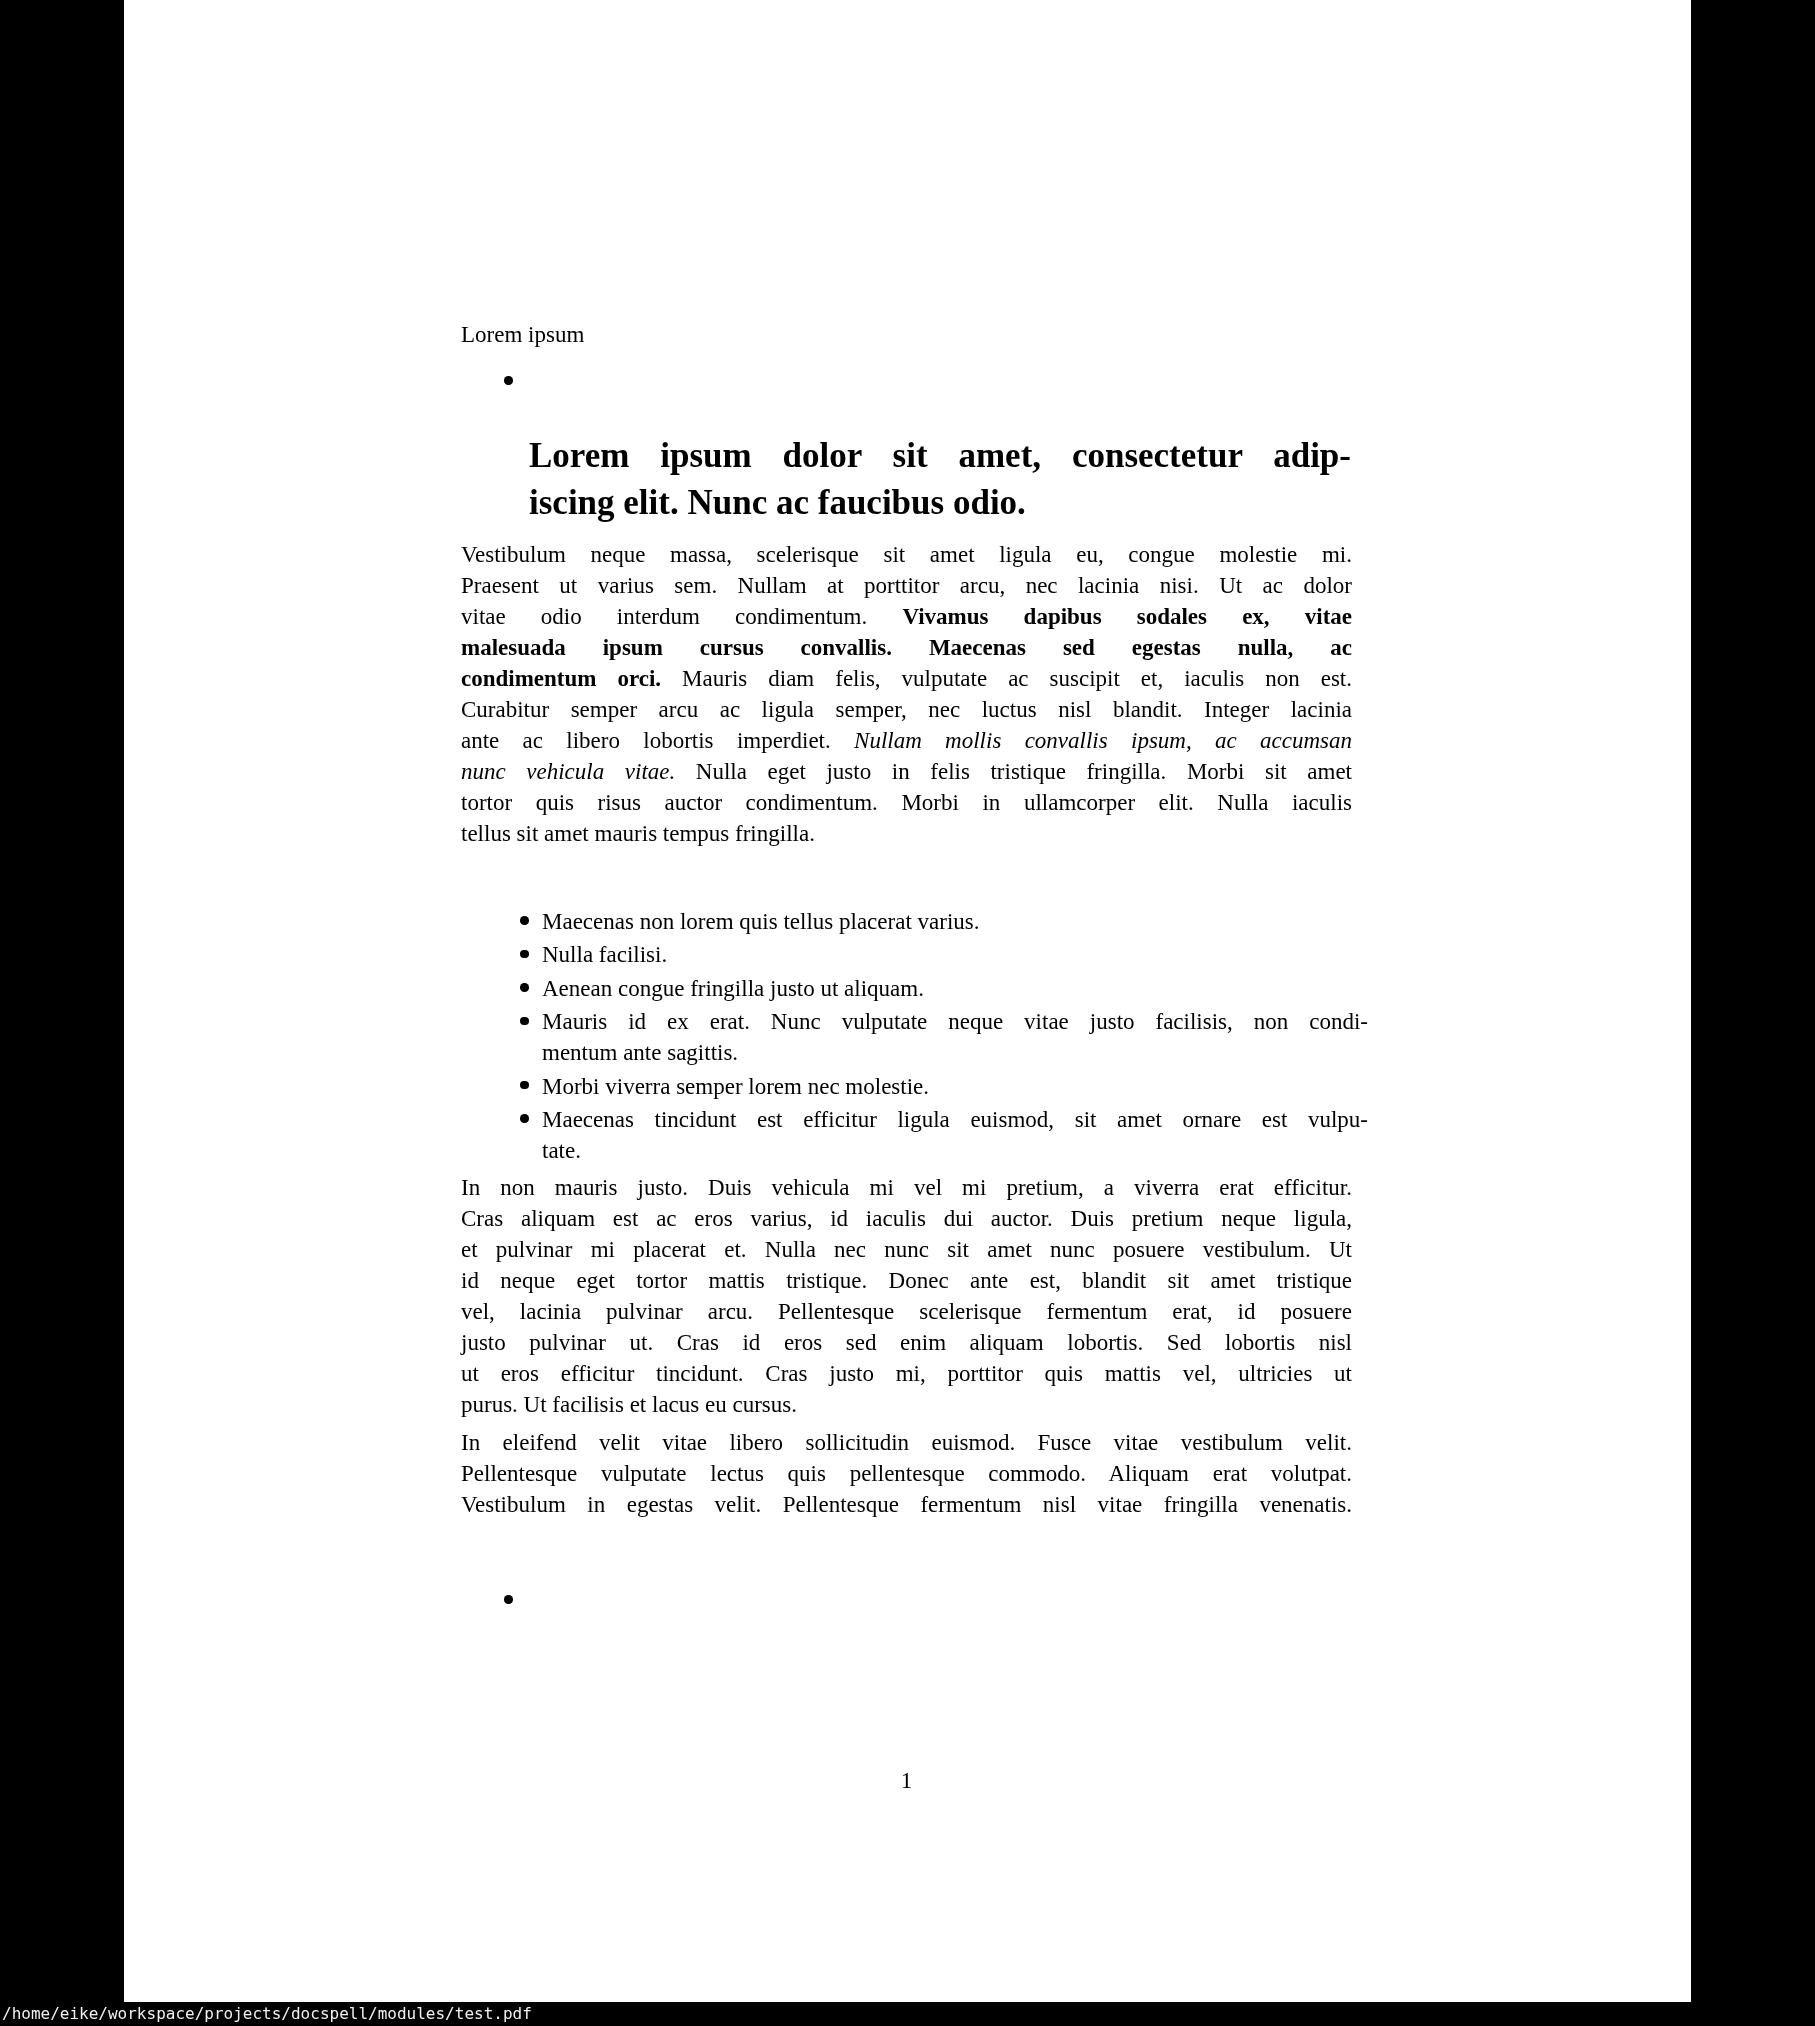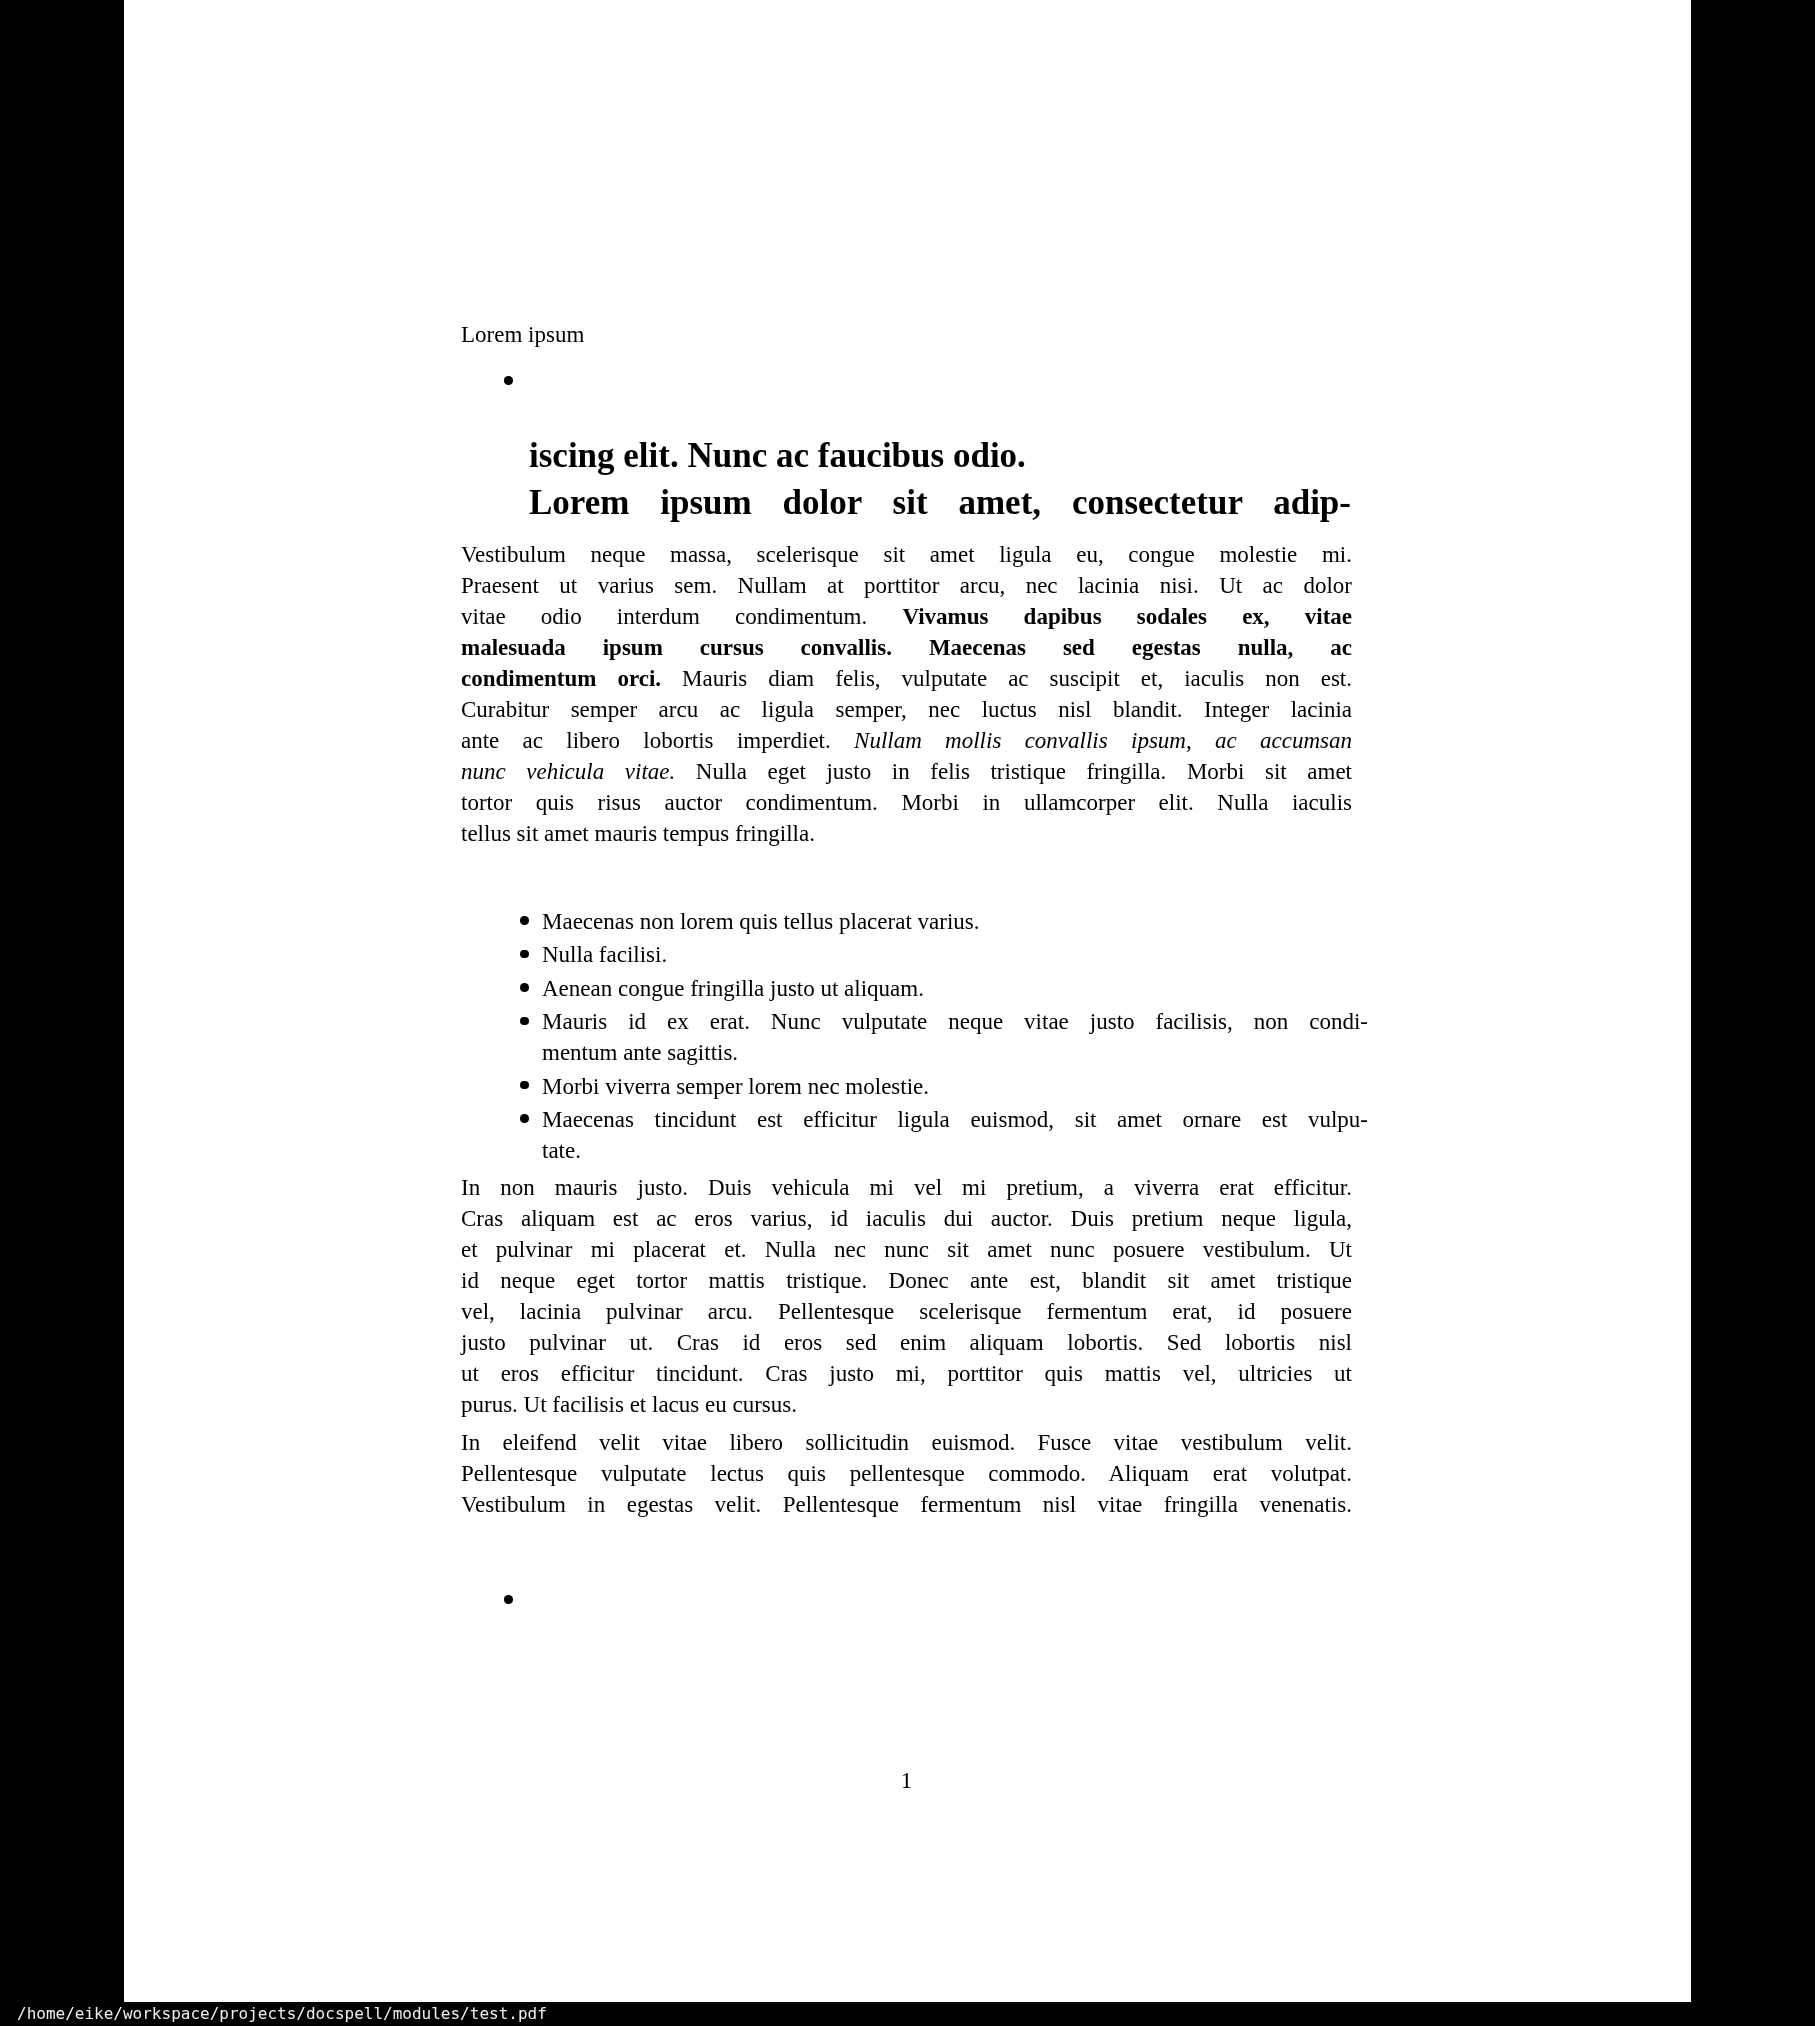--- a/index.html
+++ b/index.html
@@ -114,38 +114,38 @@
     width: 1815px;
     height: 24px;
     background: #000000;
     color: #f0f0f0;
     font-family: "DejaVu Sans Mono", monospace;
     font-size: 16px;
     line-height: 24px;
     display: flex;
     justify-content: space-between;
   }
-  .status-bar .file-path { padding-left: 17px; white-space: nowrap; }
+  .status-bar .file-path { padding-left: 2px; white-space: nowrap; }
   .status-bar .page-indicator { padding-right: 7.6px; white-space: nowrap; margin-top: 36px; }
 </style>
 </head>
 <body>
 
 <div class="viewer">
 
   <div class="pdf-page">
     <div class="content">
 
       <div class="intro-label">Lorem ipsum</div>
 
       <span class="bullet-dot bullet-solo-1"></span>
 
       <div class="doc-heading">
+        <div class="hline">Lorem ipsum dolor sit amet, consectetur adip-</div>
         <div class="hline last">iscing elit. Nunc ac faucibus odio.</div>
-        <div class="hline">Lorem ipsum dolor sit amet, consectetur adip-</div>
       </div>
 
       <div class="para p1">
           <div class="line"><span class="normal">Vestibulum neque massa, scelerisque sit amet ligula eu, congue molestie mi.</span></div>
           <div class="line"><span class="normal">Praesent ut varius sem. Nullam at porttitor arcu, nec lacinia nisi. Ut ac dolor</span></div>
           <div class="line"><span class="normal">vitae odio interdum condimentum. </span><span class="bold">Vivamus dapibus sodales ex, vitae</span></div>
           <div class="line"><span class="bold">malesuada ipsum cursus convallis. Maecenas sed egestas nulla, ac</span></div>
           <div class="line"><span class="bold">condimentum orci. </span><span class="normal">Mauris diam felis, vulputate ac suscipit et, iaculis non est.</span></div>
           <div class="line"><span class="normal">Curabitur semper arcu ac ligula semper, nec luctus nisl blandit. Integer lacinia</span></div>
           <div class="line"><span class="normal">ante ac libero lobortis imperdiet. </span><span class="italic">Nullam mollis convallis ipsum, ac accumsan</span></div>

